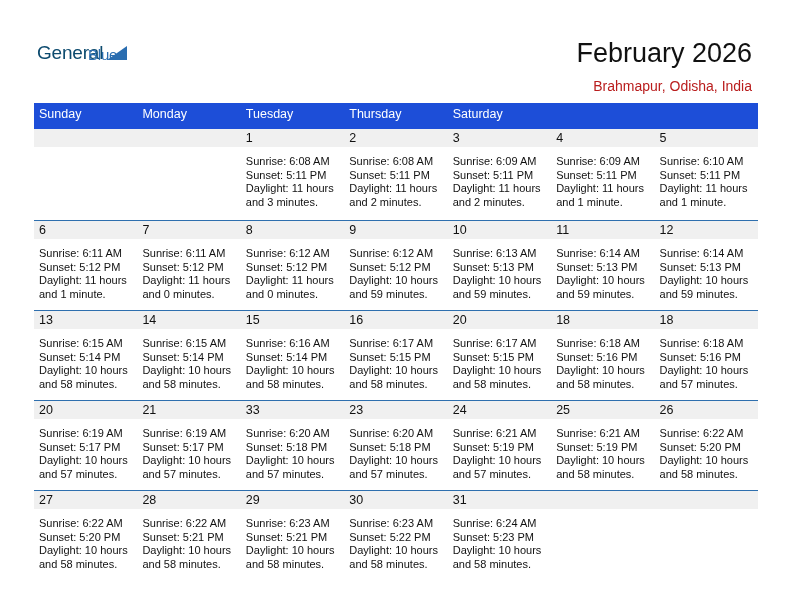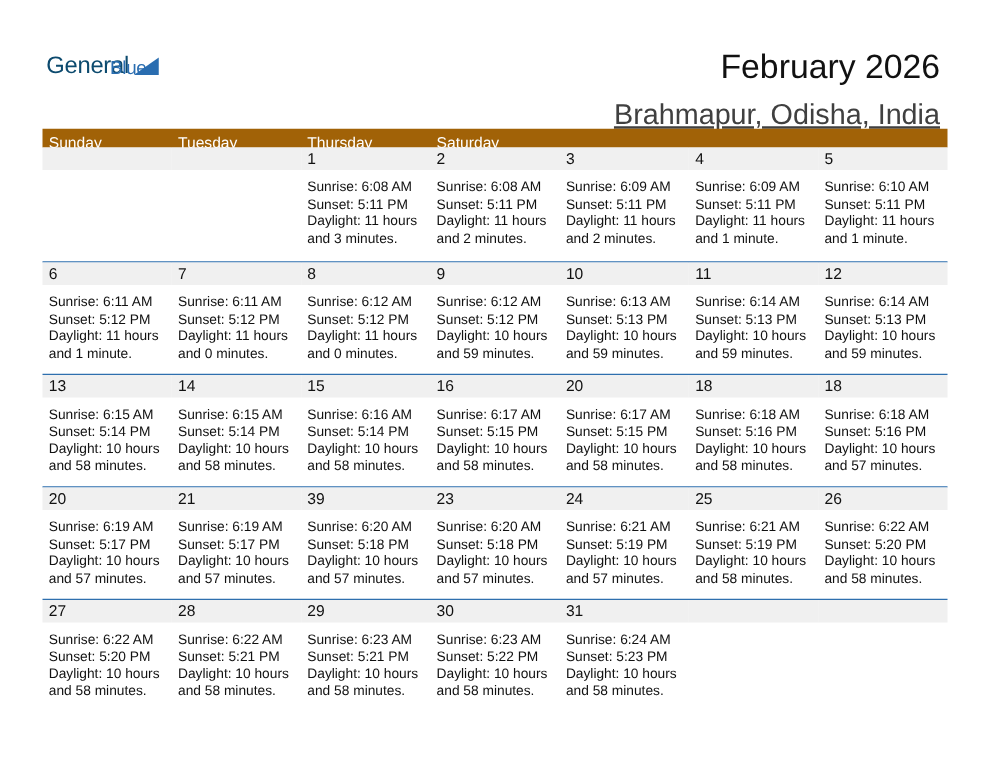--- a/index.html
+++ b/index.html
@@ -7,23 +7,23 @@
     width: 792px; height: 612px; background: #ffffff; position: relative;
     font-family: "Liberation Sans", sans-serif; color: #111;
     overflow: hidden;
   }
   .logo { position: absolute; left: 37px; top: 42px; width: 100px; height: 40px; }
   .logo-general { position: absolute; left: 0; top: 0; font-size: 19px; color: #0c4a6e; letter-spacing: -0.2px; }
   .logo-blue { position: absolute; left: 51px; top: 4px; font-size: 15px; color: #2a6db0; letter-spacing: -0.2px; text-align: right; }
   .logo-tri { position: absolute; left: 70px; top: 4px; width: 0; height: 0;
     border-bottom: 14px solid #2a6db0; border-left: 20px solid transparent; }
   .title { position: absolute; right: 40px; top: 38px; font-size: 27px; color: #111; }
-  .subtitle { position: absolute; right: 40px; top: 78px; font-size: 23px; color: #404040; text-decoration: underline; }
+  .subtitle { position: absolute; right: 40px; top: 78px; font-size: 14px; color: #b91c1c; }
   .cal { position: absolute; left: 34px; top: 103px; width: 724px; }
-  .head { display: grid; grid-template-columns: repeat(7, 1fr); background: #a16207; height: 15px; }
+  .head { display: grid; grid-template-columns: repeat(7, 1fr); background: #1d4ed8; height: 26px; }
   .head div { color: #fff; font-size: 12.5px; line-height: 22px; padding-left: 5px; }
   .week { display: grid; grid-template-columns: repeat(7, 1fr); height: 90px; border-top: 1.5px solid #2e6fae; box-sizing: border-box; }
   .week.first { border-top: none; height: 91px; }
   .cell { position: relative; }
   .daynum { background: #f0f0f0; height: 18px; font-size: 12.5px; line-height: 18px; padding-left: 5px; color: #111; }
   .info { padding-left: 5px; padding-top: 8px; font-size: 11px; line-height: 13.6px; color: #111; }
   .info div { white-space: nowrap; }
 </style>
 </head>
 <body>
@@ -33,20 +33,21 @@
   <span class="logo-tri"></span>
   <span class="logo-blue">Blue</span>
 </div>
 
 <div class="title">February 2026</div>
 <div class="subtitle">Brahmapur, Odisha, India</div>
 
 <div class="cal">
   <div class="head">
     <div>Sunday</div>
+    <div>Monday</div>
     <div>Tuesday</div>
     <div>Thursday</div>
     <div>Saturday</div>
   </div>
   <div id="weeks">
       <div class="week first">
         <div class="cell">
           <div class="daynum"></div>
           <div class="info">
             <div></div>
@@ -253,21 +254,21 @@
         <div class="cell">
           <div class="daynum">21</div>
           <div class="info">
             <div>Sunrise: 6:19 AM</div>
             <div>Sunset: 5:17 PM</div>
             <div>Daylight: 10 hours</div>
             <div>and 57 minutes.</div>
           </div>
         </div>
         <div class="cell">
-          <div class="daynum">39</div>
+          <div class="daynum">33</div>
           <div class="info">
             <div>Sunrise: 6:20 AM</div>
             <div>Sunset: 5:18 PM</div>
             <div>Daylight: 10 hours</div>
             <div>and 57 minutes.</div>
           </div>
         </div>
         <div class="cell">
           <div class="daynum">23</div>
           <div class="info">

